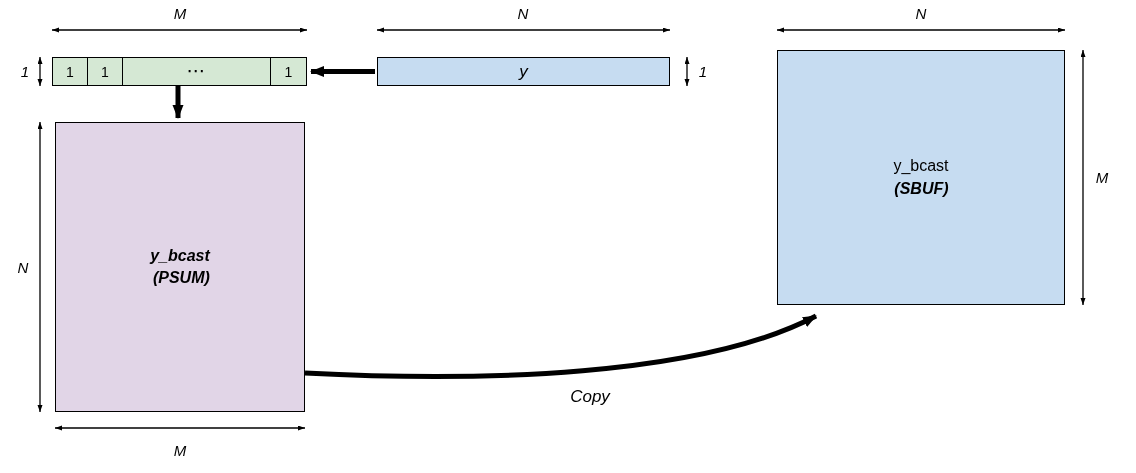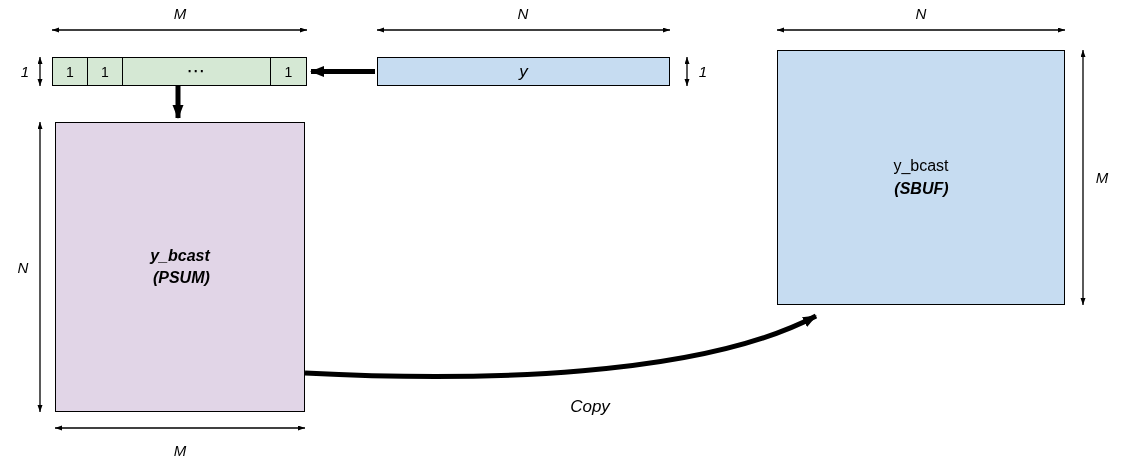--- a/index.html
+++ b/index.html
@@ -104,15 +104,15 @@
 
   <div class="dim-label" style="left:180px; top:13px">M</div>
   <div class="dim-label" style="left:25px; top:71px">1</div>
   <div class="dim-label" style="left:523px; top:13px">N</div>
   <div class="dim-label" style="left:703px; top:71px">1</div>
   <div class="dim-label" style="left:23px; top:267px">N</div>
   <div class="dim-label" style="left:180px; top:450px">M</div>
   <div class="dim-label" style="left:921px; top:13px">N</div>
   <div class="dim-label" style="left:1102px; top:177px">M</div>
 
-  <div class="dim-label copy-label" style="left:590px; top:407px">Copy</div>
+  <div class="dim-label copy-label" style="left:590px; top:397px">Copy</div>
 
 </div>
 
 </body></html>

